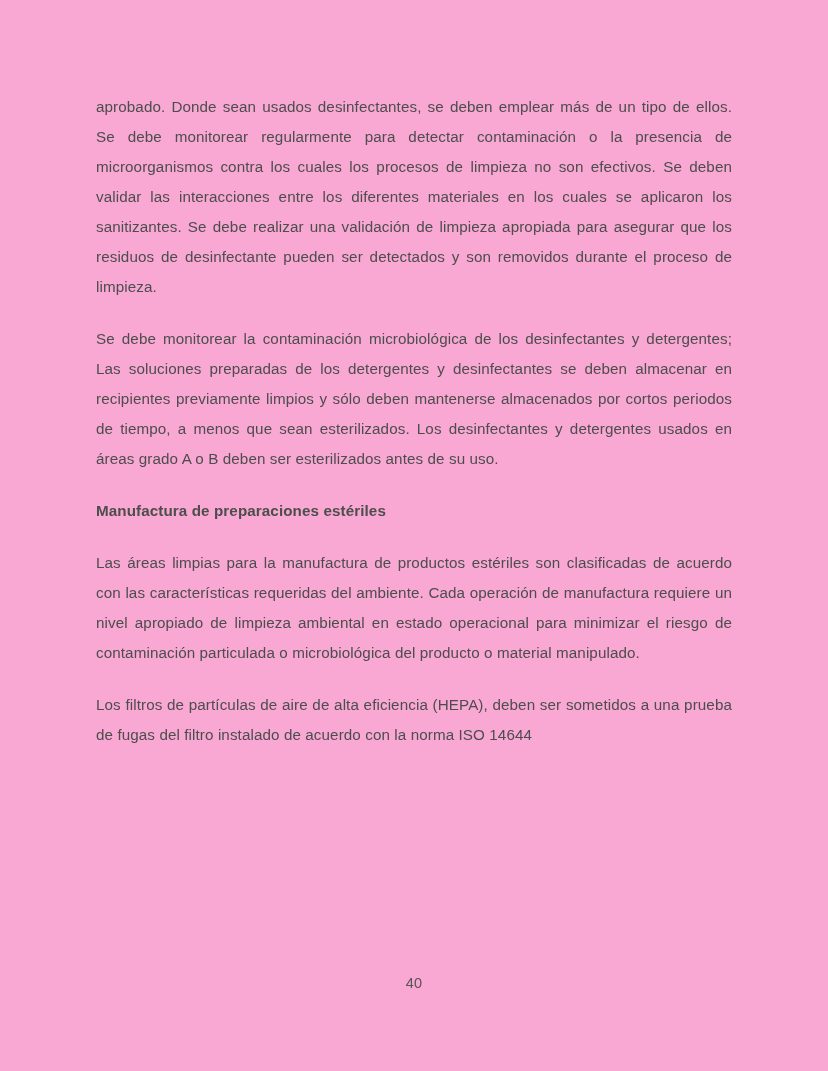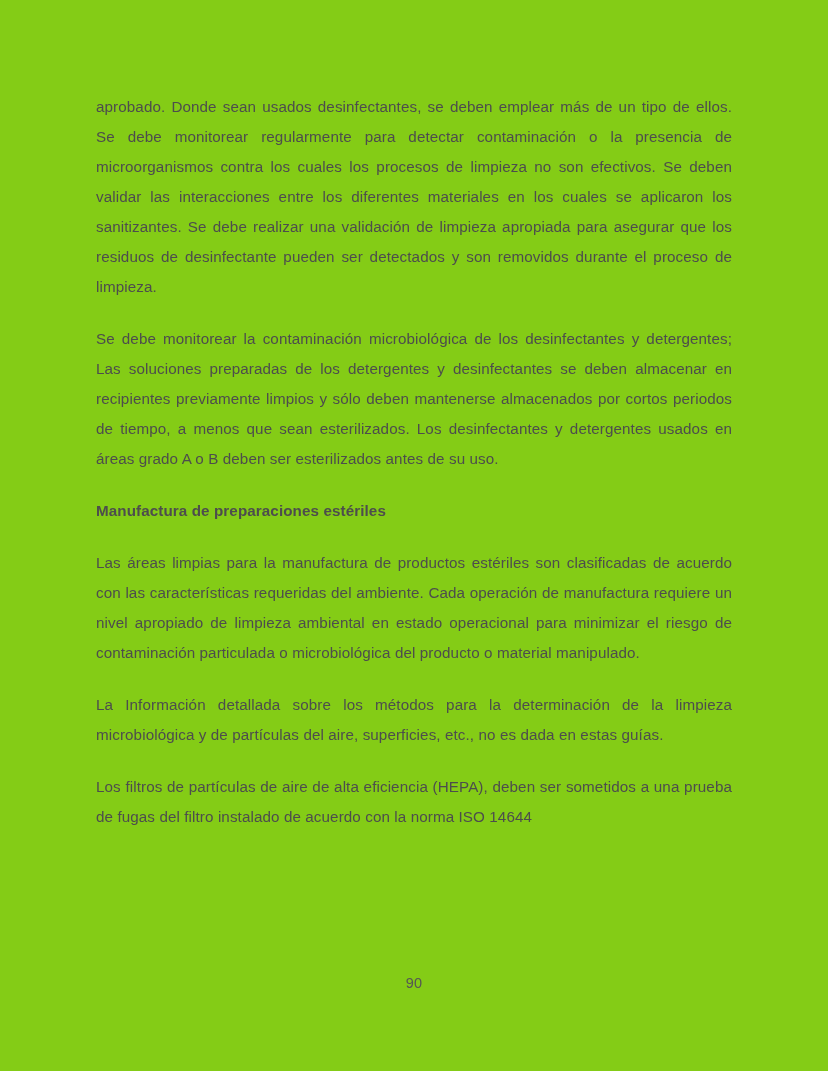--- a/index.html
+++ b/index.html
@@ -14,21 +14,21 @@
     color: #4a4a4a;
     position: relative;
     overflow: hidden;
   }
   .page {
     position: absolute;
     top: 0;
     left: 0;
     width: 828px;
     height: 1071px;
-    background: #84cc16;
+    background: #f9a8d4;
   }
   .content {
     position: absolute;
     left: 96px;
     top: 92px;
     width: 636px;
   }
   p.para {
     margin: 0 0 22px 0;
     font-size: 15.2px;
@@ -58,17 +58,16 @@
 </style>
 </head>
 <body>
 
 <div class="page">
   <div class="content">
     <p class="para">aprobado. Donde sean usados desinfectantes, se deben emplear más de un tipo de ellos. Se debe monitorear regularmente para detectar contaminación o la presencia de microorganismos contra los cuales los procesos de limpieza no son efectivos. Se deben validar las interacciones entre los diferentes materiales en los cuales se aplicaron los sanitizantes. Se debe realizar una validación de limpieza apropiada para asegurar que los residuos de desinfectante pueden ser detectados y son removidos durante el proceso de limpieza.</p>
     <p class="para">Se debe monitorear la contaminación microbiológica de los desinfectantes y detergentes; Las soluciones preparadas de los detergentes y desinfectantes se deben almacenar en recipientes previamente limpios y sólo deben mantenerse almacenados por cortos periodos de tiempo, a menos que sean esterilizados. Los desinfectantes y detergentes usados en áreas grado A o B deben ser esterilizados antes de su uso.</p>
     <p class="para nojustify">Manufactura de preparaciones estériles</p>
     <p class="para">Las áreas limpias para la manufactura de productos estériles son clasificadas de acuerdo con las características requeridas del ambiente. Cada operación de manufactura requiere un nivel apropiado de limpieza ambiental en estado operacional para minimizar el riesgo de contaminación particulada o microbiológica del producto o material manipulado.</p>
-    <p class="para">La Información detallada sobre los métodos para la determinación de la limpieza microbiológica y de partículas del aire, superficies, etc., no es dada en estas guías.</p>
     <p class="para">Los filtros de partículas de aire de alta eficiencia (HEPA), deben ser sometidos a una prueba de fugas del filtro instalado de acuerdo con la norma ISO 14644</p>
   </div>
-  <div class="page-number">90</div>
+  <div class="page-number">40</div>
 </div>
 
 </body></html>

